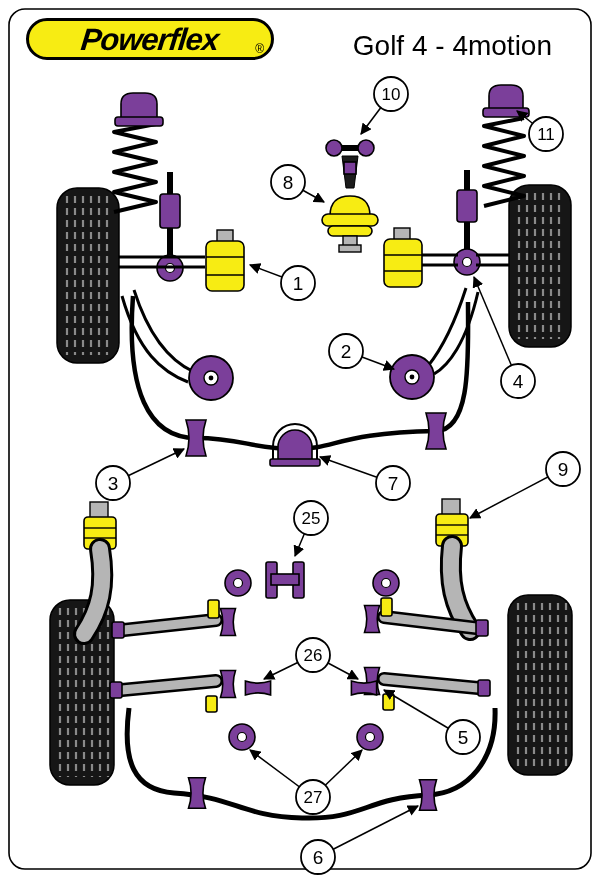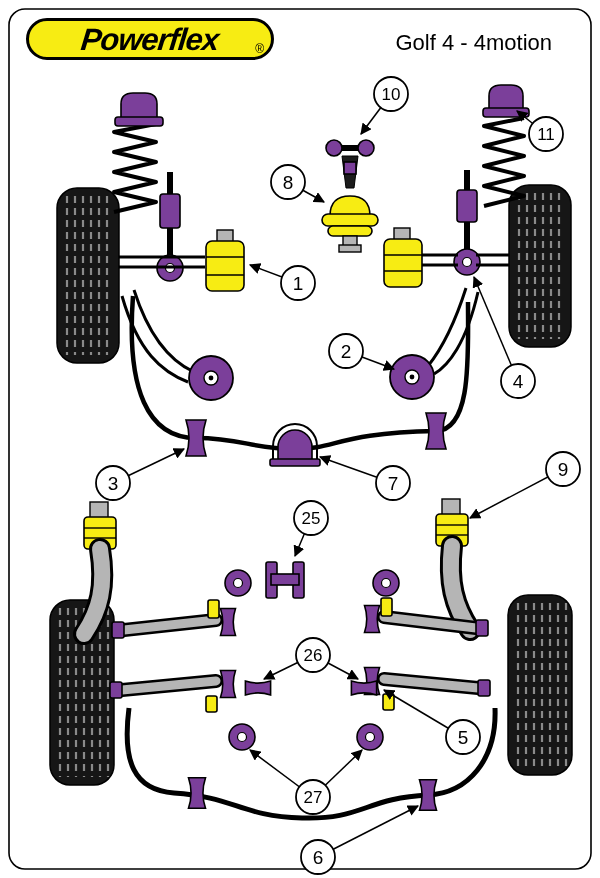--- a/index.html
+++ b/index.html
@@ -9,21 +9,21 @@
   html,body{margin:0;padding:0;width:600px;height:878px;background:#fff;
     font-family:"Liberation Sans",sans-serif;overflow:hidden;position:relative;}
   .page{position:absolute;inset:0;}
   .header{position:absolute;top:0;left:0;right:0;height:80px;z-index:3;}
   .logo{position:absolute;left:26px;top:18px;width:248px;height:42px;
     background:var(--logo-bg);border:3px solid #000;border-radius:24px;
     display:flex;align-items:center;justify-content:center;box-sizing:border-box;}
   .logo-text{font-style:italic;font-weight:bold;font-size:31px;letter-spacing:-1px;
     transform:skewX(-6deg);color:#000;line-height:1;}
   .reg{position:absolute;right:7px;bottom:1px;font-size:12px;color:#000;font-style:normal;}
-  .title{position:absolute;right:48px;top:30px;font-size:22px;color:#000;}
+  .title{position:absolute;right:48px;top:30px;font-size:28px;color:#000;}
   svg{position:absolute;inset:0;z-index:1;}
   .frame{fill:none;stroke:#000;stroke-width:1.6;}
   .tire{fill:var(--tire);stroke:#000;stroke-width:1.5;}
   .tread{stroke:var(--tread);stroke-width:2.2;stroke-dasharray:7 5;fill:none;}
   .coil{stroke:#000;stroke-width:4;fill:none;stroke-linejoin:round;}
   .purple{fill:var(--purple);stroke:#000;stroke-width:1.6;}
   .yellow{fill:var(--yellow);stroke:#000;stroke-width:1.6;}
   .graypart{fill:var(--gray);stroke:#000;stroke-width:1.4;}
   .blackline{stroke:#000;fill:none;}
   .thin{stroke:#000;stroke-width:1.4;}

